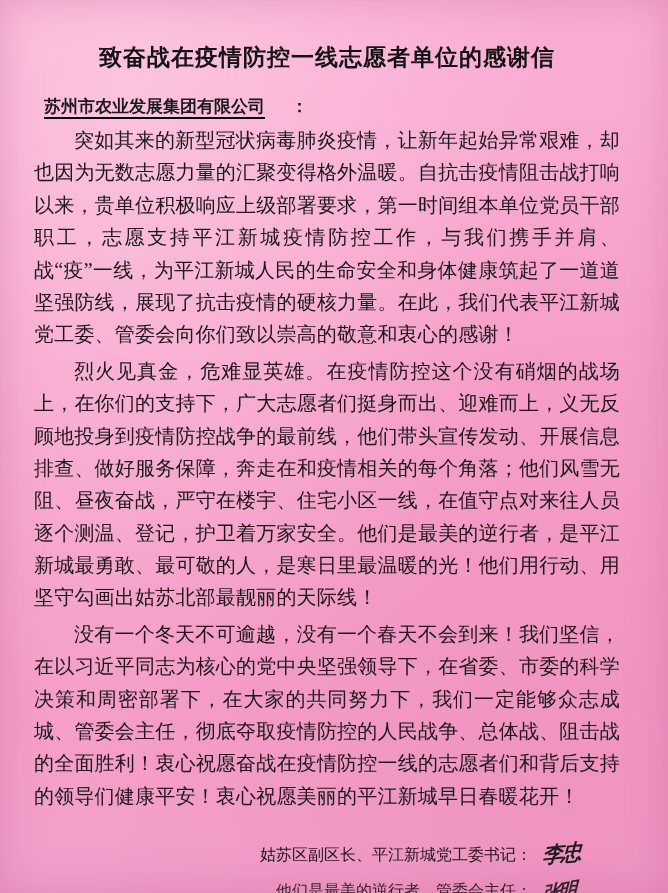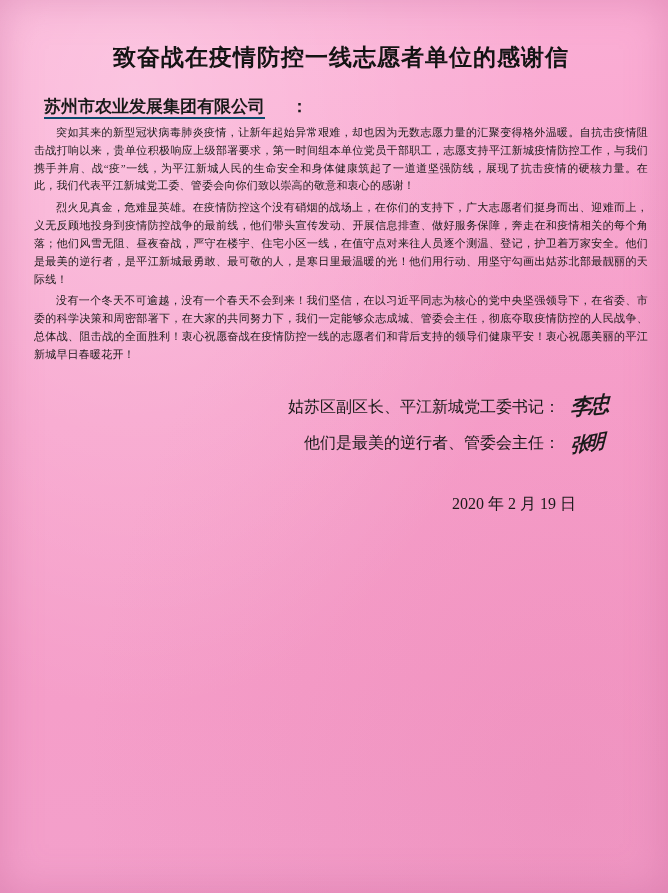--- a/index.html
+++ b/index.html
@@ -25,48 +25,48 @@
       linear-gradient(175deg, #fbb0d6 0%, #f7a2cc 45%, #f59ec9 75%, #f2a0cb 100%);
   }
   .edge-shadow {
     position: absolute;
     inset: 0;
     box-shadow: inset 0 0 40px rgba(190,90,140,0.35);
     pointer-events: none;
   }
   .content {
     position: relative;
-    padding: 28px 20px 10px 34px;
+    padding: 28px 48px 10px 34px;
     box-sizing: border-box;
     height: 100%;
   }
   .doc-title {
     text-align: center;
     font-size: 23px;
     font-weight: bold;
     letter-spacing: 1px;
     margin: 14px 0 22px 0;
     color: #141414;
   }
   .salutation {
     font-size: 17px;
     font-weight: bold;
     margin: 0 0 6px 10px;
     white-space: nowrap;
   }
   .salutation .org {
-    border-bottom: 2px solid #0c4a6e;
+    border-bottom: 2px solid #000000;
     padding-bottom: 1px;
   }
   .salutation .colon {
     margin-left: 26px;
     font-weight: bold;
   }
   p.body-para {
-    font-size: 11px;
+    font-size: 20px;
     line-height: 1.62;
     margin: 0 0 4px 0;
     text-indent: 2em;
     text-align: justify;
     text-justify: inter-ideograph;
     letter-spacing: 0.2px;
   }
   .signature-block {
     margin-top: 26px;
     padding-right: 8px;

